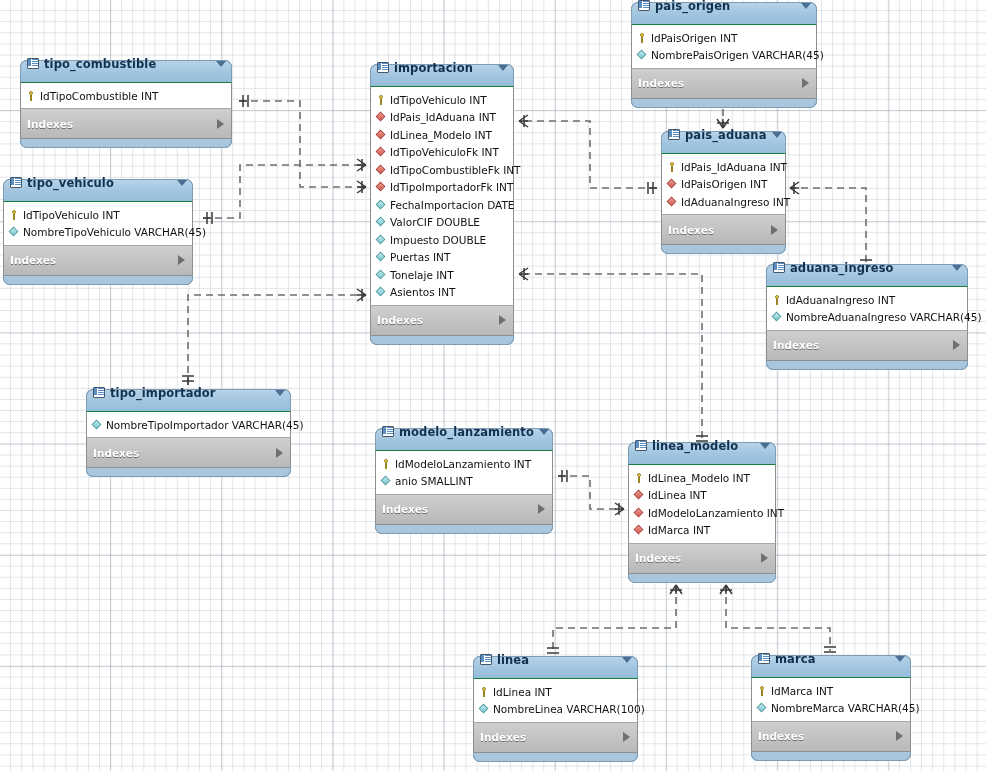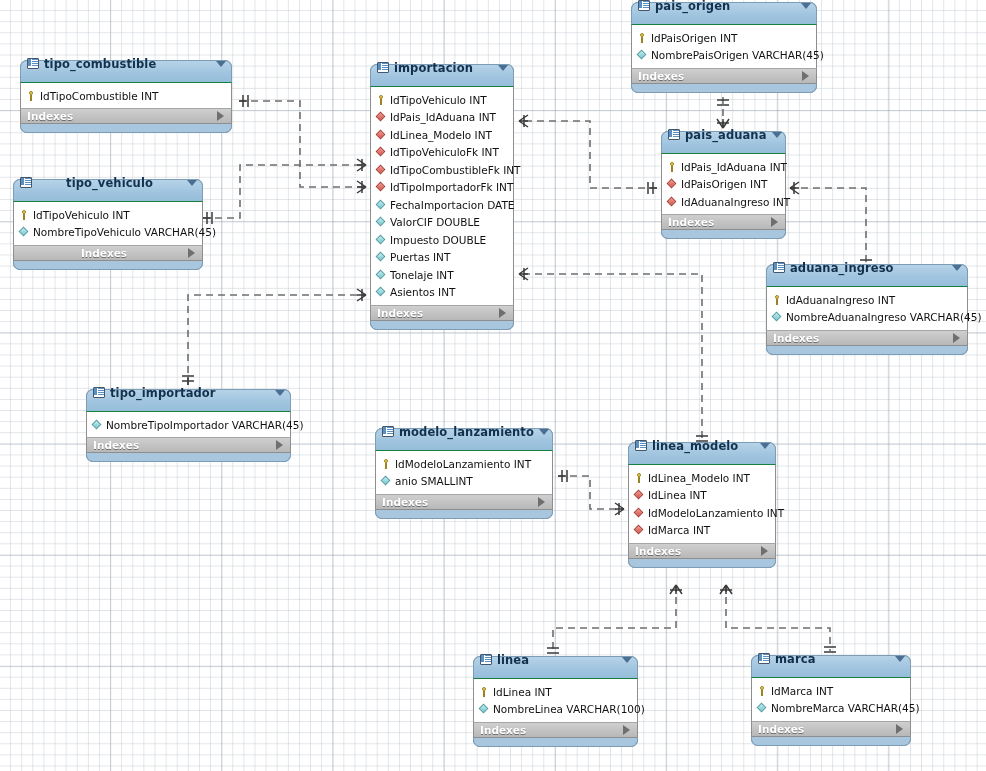--- a/index.html
+++ b/index.html
@@ -77,21 +77,21 @@
     background:linear-gradient(135deg,#f29c93,#d1554a);
     border:1px solid #a8392f;transform:rotate(45deg);box-sizing:border-box;
   }
   
   .ci.nm::before{
     content:"";position:absolute;left:1px;top:1px;width:7px;height:7px;
     background:linear-gradient(135deg,#c6eef0,#74c6cd);
     border:1px solid #4e9aa2;transform:rotate(45deg);box-sizing:border-box;
   }
   .tbl-foot{
-    height:16px;line-height:20px;position:relative;
+    height:31px;line-height:20px;position:relative;
     background:linear-gradient(to bottom,#cfcfcf 0%,#c2c2c2 55%,#b8b8b8 100%);
     border:1px solid #8e8e8e;border-top:1px solid #a6a6a6;
     display:flex;align-items:center;padding:0 7px 0 6px;box-sizing:border-box;
   }
   .tbl-foot .f-lab{
     font-size:10.5px;font-weight:bold;color:#ffffff;
     text-shadow:0 1px 0 rgba(90,90,90,0.8);flex:1 1 auto;
   }
   .tbl-foot .f-arrow{
     width:0;height:0;flex:0 0 auto;
@@ -198,21 +198,21 @@
             <span>IdTipoCombustible INT</span>
           </div>
         </div>
         <div class="tbl-foot">
           <span class="f-lab">Indexes</span>
           <span class="f-arrow"></span>
         </div>
         <div class="tbl-tail"></div>
       </div>
     </div>
-    <div class="tbl" style="left: 13px; top: 179px; width: 190px; text-align: center;">
+    <div class="tbl" style="left: 3px; top: 179px; width: 190px;">
       <div class="tbl-shadow"></div>
       <div class="tbl-inner">
         <div class="tbl-hdr">
           <span class="t-icon"></span>
           <span class="tbl-name">tipo_vehiculo</span>
           <span class="tbl-caret"></span>
         </div>
         <div class="tbl-body">
           <div class="col">
             <span class="ci pk"></span>

